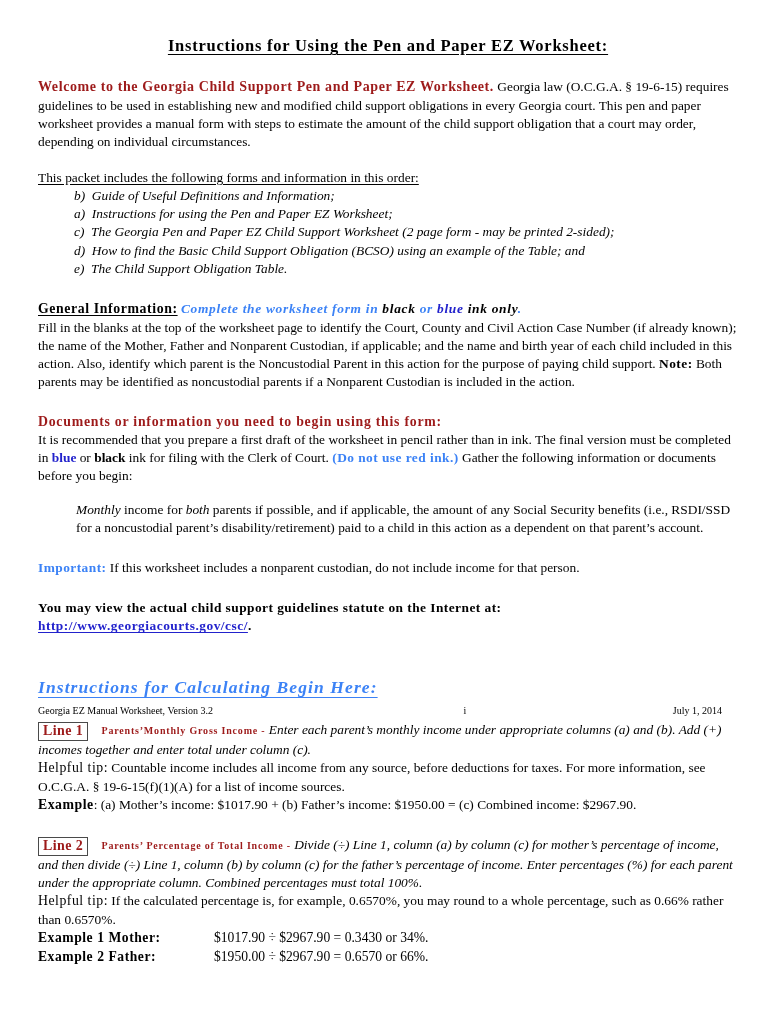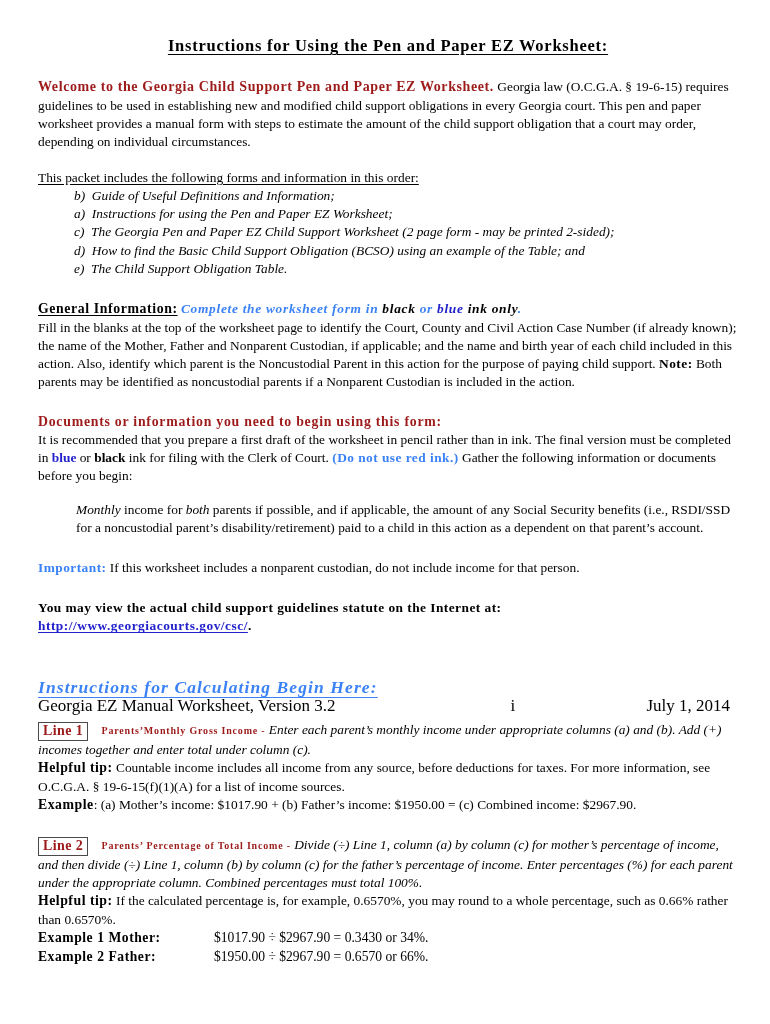--- a/index.html
+++ b/index.html
@@ -120,21 +120,21 @@
     line-height: 1.08;
     vertical-align: -1px;
   }
   .line-title {
     color: #9d1a1a;
     font-weight: bold;
     font-size: 10px;
     letter-spacing: 0.8px;
   }
   .tip-lbl {
-    font-weight: bold;
+    font-weight: normal;
     letter-spacing: 0.5px;
     font-size: 13.8px;
   }
   .ex-lbl {
     font-weight: bold;
     letter-spacing: 0.5px;
     font-size: 13.8px;
   }
   .ex-row {
     font-size: 13.6px;
@@ -143,25 +143,25 @@
   .ex-row .ex-name {
     display: inline-block;
     width: 176px;
     font-weight: bold;
     letter-spacing: 0.55px;
   }
   
   .footer {
     position: absolute;
     left: 38px;
-    right: 40px;
+    right: 48px;
     bottom: 44px;
     display: flex;
     align-items: baseline;
-    font-size: 17px;
+    font-size: 10px;
   }
   .footer .f-left  { flex: 0 0 auto; }
   .footer .f-mid   { flex: 1 1 auto; text-align: center; padding-left: 44px; }
   .footer .f-right { flex: 0 0 auto; }
 </style>
 </head>
 <body>
 
 <div class="page">
 

